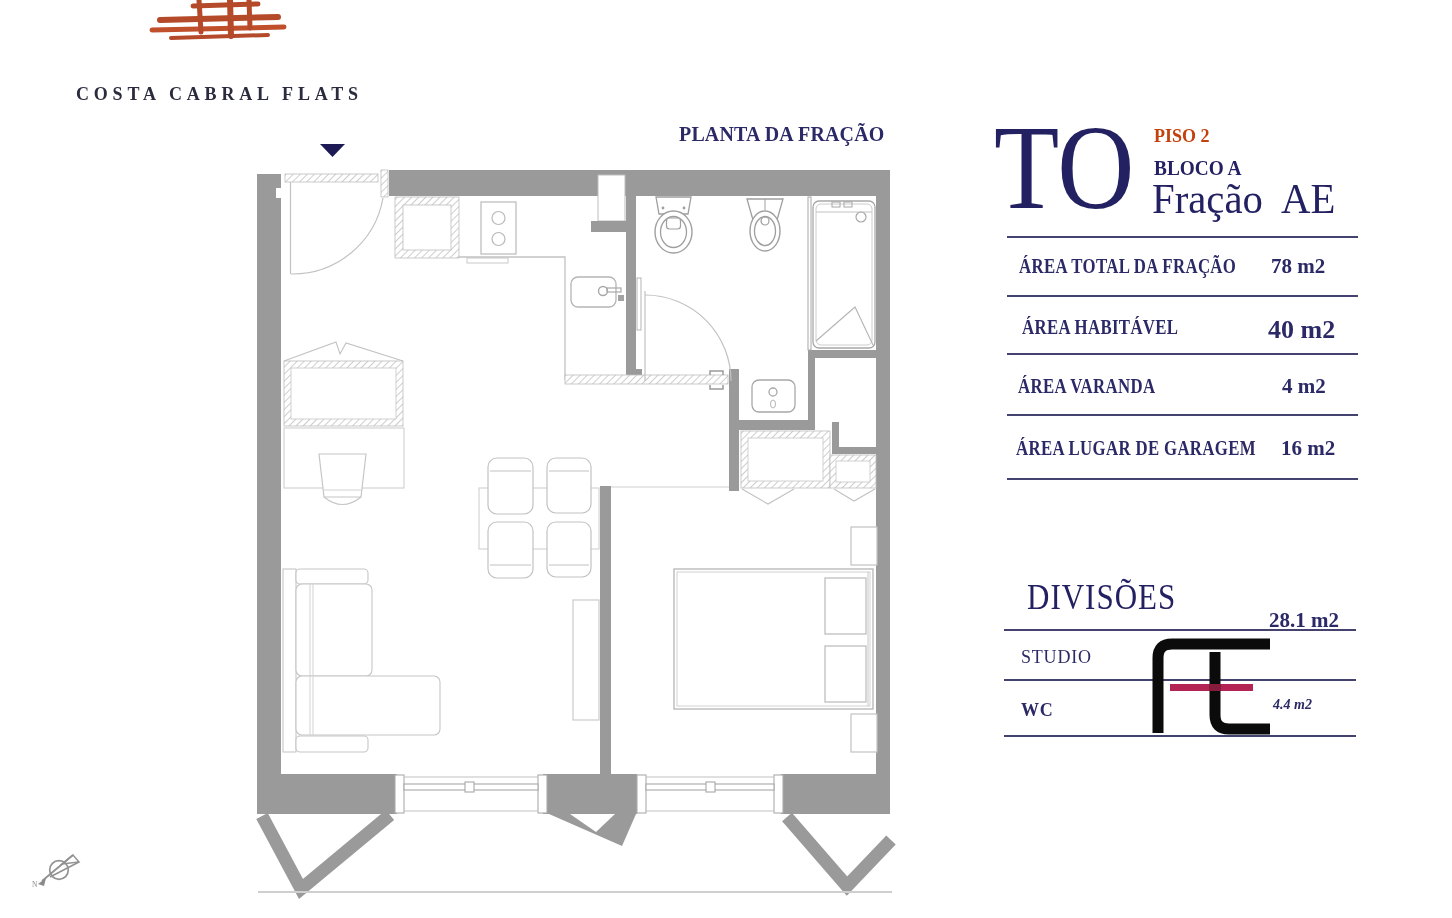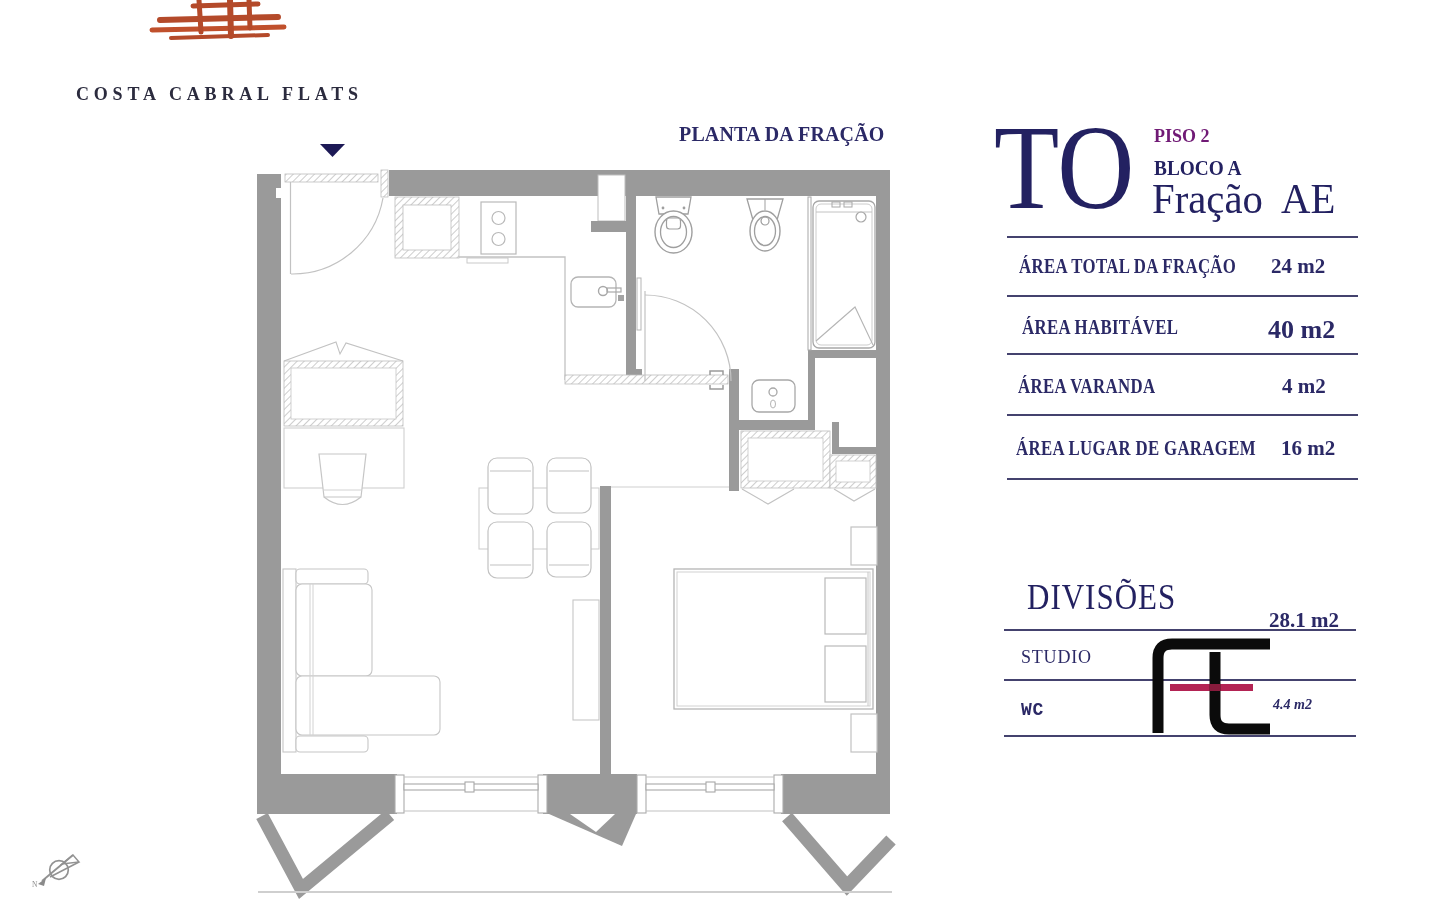--- a/index.html
+++ b/index.html
@@ -25,54 +25,54 @@
   </g>
 </svg>
 
 <div class="abs" style="left:76px;top:52px;width:330px;font-size:18px;letter-spacing:4.8px;color:#2b2b3e;font-weight:700;white-space:nowrap;margin-top:32px;">COSTA CABRAL FLATS</div>
 
 
 <div class="abs navy" style="left:679px;top:122px;width:320px;font-size:21px;font-weight:700;letter-spacing:0.2px;transform:scaleX(.95);transform-origin:left top;white-space:nowrap;">PLANTA DA FRAÇÃO</div>
 
 <div class="abs" style="left:994px;top:108px;font-size:120px;line-height:1;color:#232161;transform:scaleX(.89);transform-origin:left top;">TO</div>
 
-<div class="abs" style="left:1154px;top:126px;font-size:18px;font-weight:700;color:#701a75;">PISO 2</div>
+<div class="abs" style="left:1154px;top:126px;font-size:18px;font-weight:700;color:#c2410c;">PISO 2</div>
 
 <div class="abs" style="left:1154px;top:156px;font-size:21px;font-weight:700;color:#232161;transform:scaleX(.92);transform-origin:left top;">BLOCO A</div>
 
 <div class="abs" style="left:1152px;top:175px;font-size:42px;color:#232161;transform:scaleX(.97);transform-origin:left top;">Fração&nbsp; AE</div>
 
 <div class="rule" style="left:1007px;top:236px;width:351px;"></div>
 <div class="rule" style="left:1007px;top:295px;width:351px;"></div>
 <div class="rule" style="left:1007px;top:353px;width:351px;"></div>
 <div class="rule" style="left:1007px;top:414px;width:351px;"></div>
 <div class="rule" style="left:1007px;top:478px;width:351px;"></div>
 
 <div class="abs navy" style="left:1019px;top:255px;font-size:20px;font-weight:700;letter-spacing:0.4px;transform:scaleX(.84);transform-origin:left top;white-space:nowrap;">ÁREA TOTAL DA FRAÇÃO</div>
-<div class="abs navy" style="left:1271px;top:254px;font-size:21px;font-weight:700;">24 m2</div>
+<div class="abs navy" style="left:1271px;top:254px;font-size:21px;font-weight:700;">78 m2</div>
 
 <div class="abs navy" style="left:1022px;top:316px;font-size:20px;font-weight:700;letter-spacing:0.4px;transform:scaleX(.84);transform-origin:left top;white-space:nowrap;">ÁREA HABITÁVEL</div>
 <div class="abs navy" style="left:1268px;top:315px;font-size:26px;font-weight:700;">40 m2</div>
 
 <div class="abs navy" style="left:1018px;top:375px;font-size:20px;font-weight:700;letter-spacing:0.4px;transform:scaleX(.84);transform-origin:left top;white-space:nowrap;">ÁREA VARANDA</div>
 <div class="abs navy" style="left:1282px;top:374px;font-size:21px;font-weight:700;">4 m2</div>
 
 <div class="abs navy" style="left:1016px;top:437px;font-size:20px;font-weight:700;letter-spacing:0.4px;transform:scaleX(.84);transform-origin:left top;white-space:nowrap;">ÁREA LUGAR DE GARAGEM</div>
 <div class="abs navy" style="left:1281px;top:436px;font-size:21px;font-weight:700;">16 m2</div>
 
 <div class="abs" style="left:1027px;top:577px;font-size:31px;color:#232161;letter-spacing:1px;transform:scale(1,1.13);transform-origin:left top;">DIVISÕES</div>
 
 <div class="rule" style="left:1004px;top:629px;width:352px;"></div>
 <div class="rule" style="left:1004px;top:679px;width:352px;"></div>
 <div class="rule" style="left:1004px;top:735px;width:352px;"></div>
 
 <div class="abs navy" style="left:1021px;top:647px;font-size:18px;font-weight:400;letter-spacing:0.8px;text-align:center;">STUDIO</div>
 <div class="abs navy" style="left:1269px;top:608px;font-size:21px;font-weight:700;">28.1 m2</div>
 
-<div class="abs navy" style="left:1021px;top:700px;font-size:18px;font-weight:700;letter-spacing:0.8px;font-family:Liberation Mono, monospace;">WC</div>
+<div class="abs navy" style="left:1021px;top:700px;font-size:18px;font-weight:700;letter-spacing:0.8px;">WC</div>
 <div class="abs navy" style="left:1273px;top:697px;font-size:14px;font-weight:700;font-style:italic;">4.4 m2</div>
 
 <svg class="abs" style="left:1140px;top:625px" width="150" height="120" viewBox="0 0 150 120">
   <g fill="none" stroke="#0b0b0b" stroke-width="11">
     <path d="M130,19 L32,19 Q18,19 18,33 L18,108"></path>
     <path d="M75,27 L75,90 Q75,104 89,104 L130,104"></path>
   </g>
   <rect x="30" y="59" width="83" height="7" fill="#b32353"></rect>
   <rect x="69" y="59" width="12" height="7" fill="#871b3c"></rect>
 </svg>

